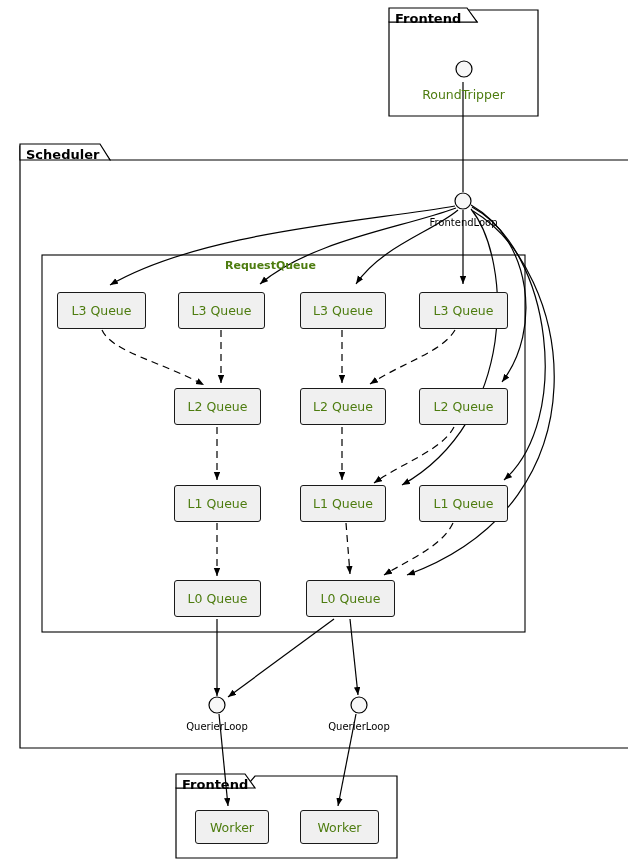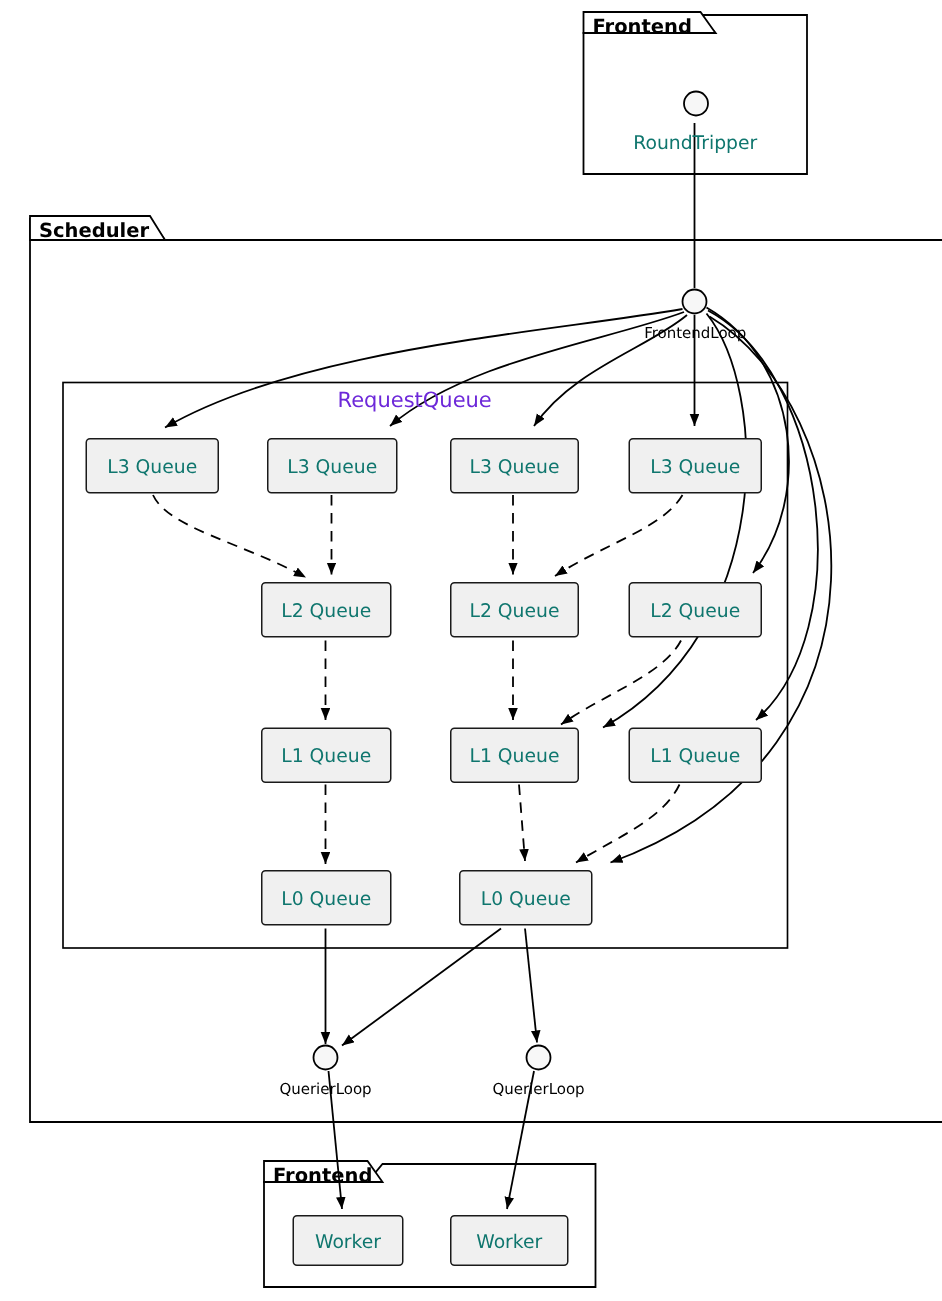--- a/index.html
+++ b/index.html
@@ -35,35 +35,35 @@
   .node-box {
     position: absolute;
     background: #f0f0f0;
     border: 1px solid #1a1a1a;
     border-radius: 3px;
     box-sizing: border-box;
     display: flex;
     align-items: center;
     justify-content: center;
     font-size: 12.5px;
-    color: #0f766e;
+    color: #4d7c0f;
     white-space: nowrap;
   }
   .iface-label {
     position: absolute;
     font-size: 10px;
     color: #000000;
     white-space: nowrap;
     text-align: center;
   }
   .group-title {
     position: absolute;
-    font-size: 14px;
-    font-weight: normal;
-    color: #6d28d9;
+    font-size: 11px;
+    font-weight: bold;
+    color: #4d7c0f;
     white-space: nowrap;
   }
 </style>
 </head>
 <body>
 
 <div id="diagram">
 
   <svg class="layer" viewBox="0 0 628 867">
     <defs>

